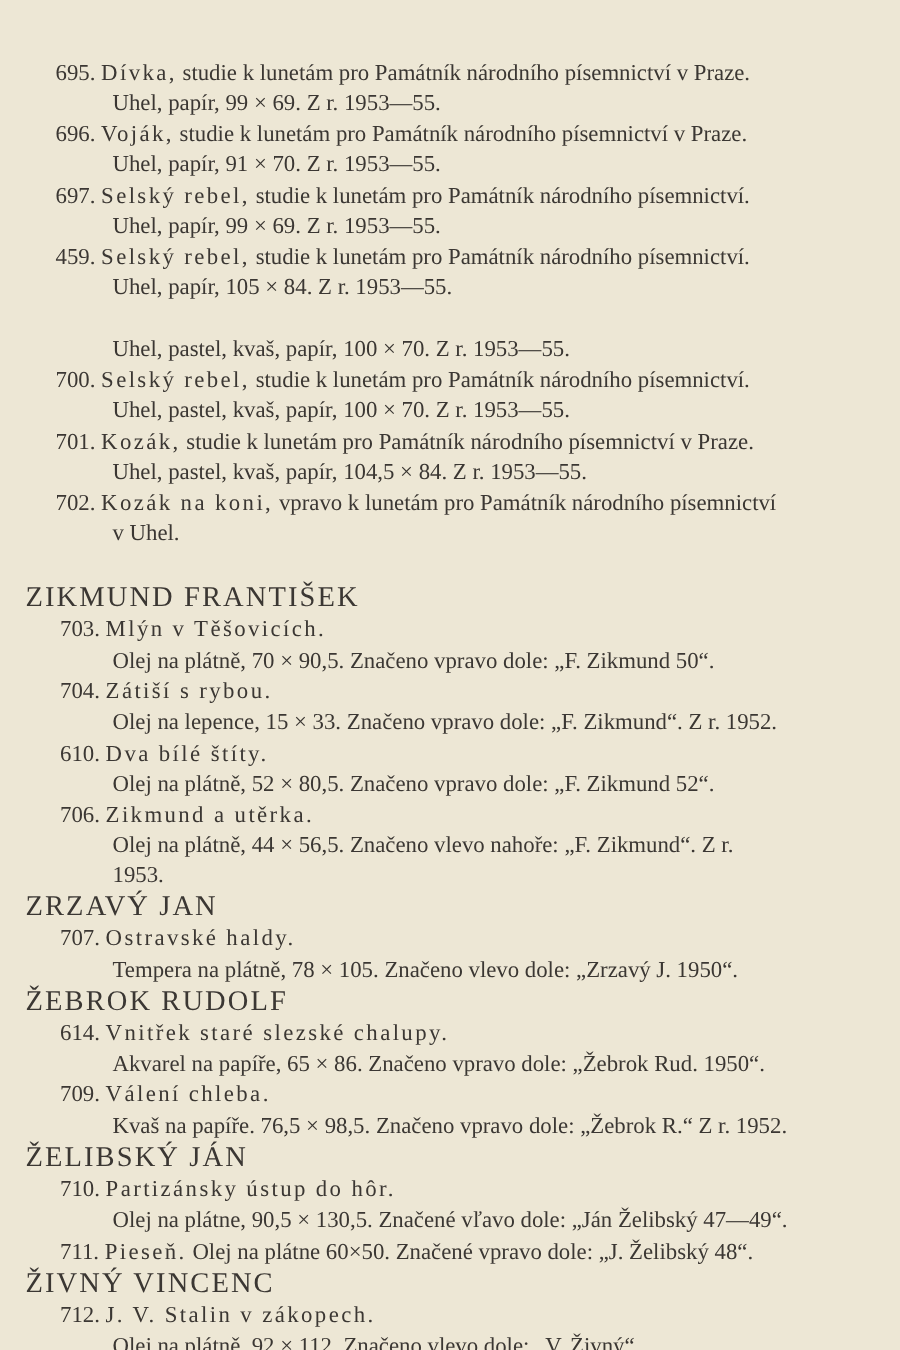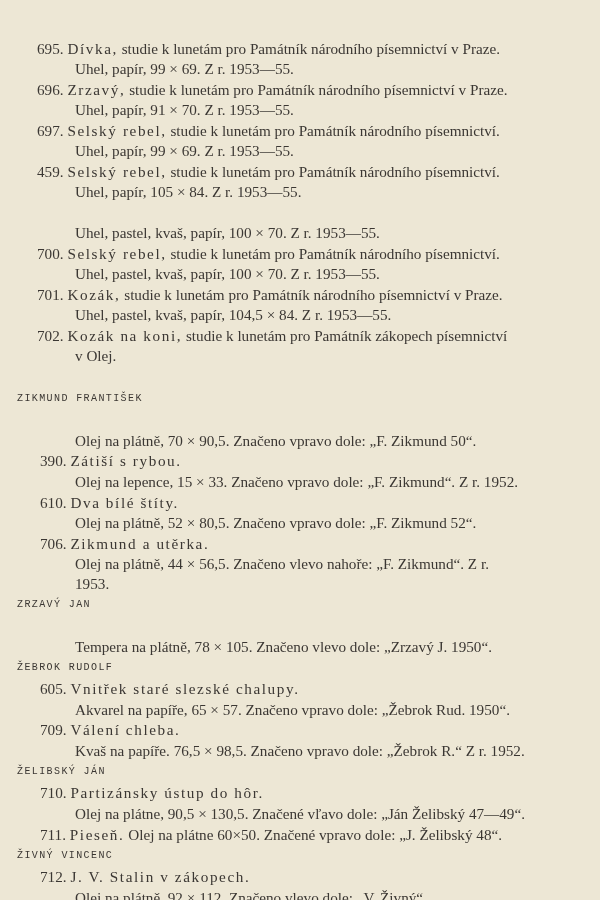--- a/index.html
+++ b/index.html
@@ -11,36 +11,36 @@
     position: relative;
   }
   .page { position: absolute; left: 0; top: 4px; width: 600px; height: 792px; }
   .line {
     position: absolute;
     font-size: 15.2px;
     line-height: 20px;
     white-space: nowrap;
   }
   .spaced { letter-spacing: 1.6px; }
-  .artist { position: absolute; left: 17px; font-size: 10px; letter-spacing: 1.4px; line-height: 20px; white-space: nowrap; font-family: Liberation Mono, monospace; }
+  .artist { position: absolute; left: 17px; font-size: 19px; letter-spacing: 1.4px; line-height: 20px; white-space: nowrap; }
 </style>
 </head>
 <body>
 
 <div class="page">
 
   <div class="line" style="top:35px;left:37px">
     <span>695.</span>
     <span class="spaced">Dívka,</span><span> studie k lunetám pro Památník národního písemnictví v Praze.</span>
   </div>
   <div class="line" style="top:55px;left:75px">Uhel, papír, 99 × 69. Z r. 1953—55.</div>
 
   <div class="line" style="top:76px;left:37px">
     <span>696.</span>
-    <span class="spaced">Zrzavý,</span><span> studie k lunetám pro Památník národního písemnictví v Praze.</span>
+    <span class="spaced">Voják,</span><span> studie k lunetám pro Památník národního písemnictví v Praze.</span>
   </div>
   <div class="line" style="top:96px;left:75px">Uhel, papír, 91 × 70. Z r. 1953—55.</div>
 
   <div class="line" style="top:117px;left:37px">
     <span>697.</span>
     <span class="spaced">Selský rebel,</span><span> studie k lunetám pro Památník národního písemnictví.</span>
   </div>
   <div class="line" style="top:137px;left:75px">Uhel, papír, 99 × 69. Z r. 1953—55.</div>
 
   <div class="line" style="top:158px;left:37px">
@@ -58,56 +58,64 @@
   <div class="line" style="top:260px;left:75px">Uhel, pastel, kvaš, papír, 100 × 70. Z r. 1953—55.</div>
 
   <div class="line" style="top:281px;left:37px">
     <span>701.</span>
     <span class="spaced">Kozák,</span><span> studie k lunetám pro Památník národního písemnictví v Praze.</span>
   </div>
   <div class="line" style="top:301px;left:75px">Uhel, pastel, kvaš, papír, 104,5 × 84. Z r. 1953—55.</div>
 
   <div class="line" style="top:322px;left:37px">
     <span>702.</span>
-    <span class="spaced">Kozák na koni,</span><span> studie k lunetám pro Památník zákopech písemnictví</span>
+    <span class="spaced">Kozák na koni,</span><span> vpravo k lunetám pro Památník národního písemnictví</span>
   </div>
-  <div class="line" style="top:342px;left:75px">v Olej.</div>
+  <div class="line" style="top:342px;left:75px">v Uhel.</div>
 
   <div class="artist" style="top:385px">ZIKMUND FRANTIŠEK</div>
 
+  <div class="line" style="top:406px;left:40px">
+    <span>703.</span>
+    <span class="spaced">Mlýn v Těšovicích.</span>
+  </div>
   <div class="line" style="top:427px;left:75px">Olej na plátně, 70 × 90,5. Značeno vpravo dole: „F. Zikmund 50“.</div>
 
   <div class="line" style="top:447px;left:40px">
-    <span>390.</span>
+    <span>704.</span>
     <span class="spaced">Zátiší s rybou.</span>
   </div>
   <div class="line" style="top:468px;left:75px">Olej na lepence, 15 × 33. Značeno vpravo dole: „F. Zikmund“. Z r. 1952.</div>
 
   <div class="line" style="top:489px;left:40px">
     <span>610.</span>
     <span class="spaced">Dva bílé štíty.</span>
   </div>
   <div class="line" style="top:509px;left:75px">Olej na plátně, 52 × 80,5. Značeno vpravo dole: „F. Zikmund 52“.</div>
 
   <div class="line" style="top:530px;left:40px">
     <span>706.</span>
     <span class="spaced">Zikmund a utěrka.</span>
   </div>
   <div class="line" style="top:550px;left:75px">Olej na plátně, 44 × 56,5. Značeno vlevo nahoře: „F. Zikmund“. Z r.</div>
   <div class="line" style="top:570px;left:75px">1953.</div>
 
   <div class="artist" style="top:591px">ZRZAVÝ JAN</div>
+  <div class="line" style="top:612px;left:40px">
+    <span>707.</span>
+    <span class="spaced">Ostravské haldy.</span>
+  </div>
   <div class="line" style="top:633px;left:75px">Tempera na plátně, 78 × 105. Značeno vlevo dole: „Zrzavý J. 1950“.</div>
 
   <div class="artist" style="top:654px">ŽEBROK RUDOLF</div>
   <div class="line" style="top:675px;left:40px">
-    <span>605.</span>
+    <span>614.</span>
     <span class="spaced">Vnitřek staré slezské chalupy.</span>
   </div>
-  <div class="line" style="top:696px;left:75px">Akvarel na papíře, 65 × 57. Značeno vpravo dole: „Žebrok Rud. 1950“.</div>
+  <div class="line" style="top:696px;left:75px">Akvarel na papíře, 65 × 86. Značeno vpravo dole: „Žebrok Rud. 1950“.</div>
   <div class="line" style="top:716px;left:40px">
     <span>709.</span>
     <span class="spaced">Válení chleba.</span>
   </div>
   <div class="line" style="top:737px;left:75px">Kvaš na papíře. 76,5 × 98,5. Značeno vpravo dole: „Žebrok R.“ Z r. 1952.</div>
 
   <div class="artist" style="top:758px">ŽELIBSKÝ JÁN</div>
   <div class="line" style="top:779px;left:40px">
     <span>710.</span>
     <span class="spaced">Partizánsky ústup do hôr.</span>

